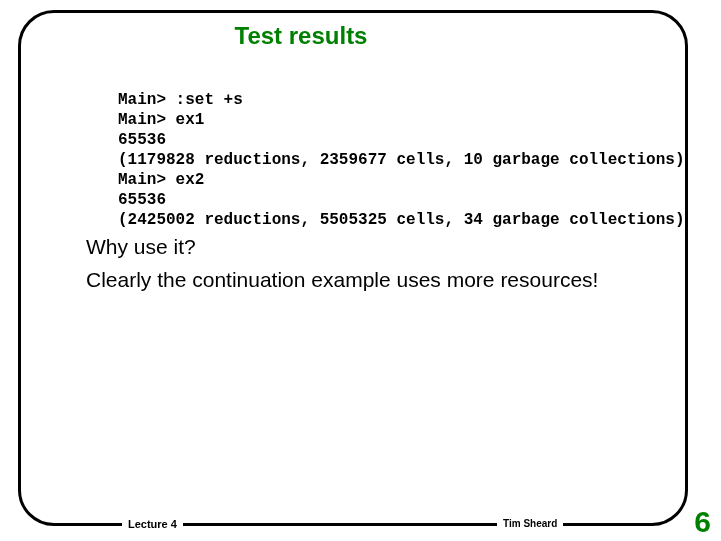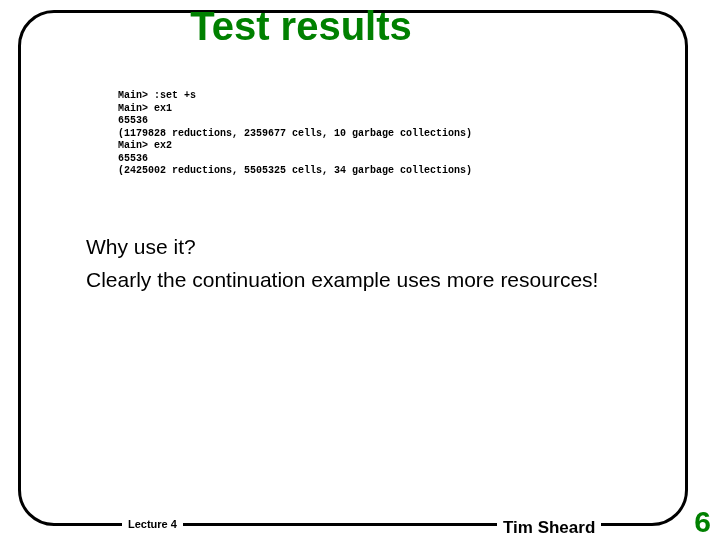--- a/index.html
+++ b/index.html
@@ -33,34 +33,34 @@
     background: #ffffff;
     padding: 0 6px;
     font-size: 11px;
     font-weight: bold;
     color: #000000;
     font-family: Verdana, Geneva, sans-serif;
   }
   .title {
     position: absolute;
     left: 0;
-    top: 4px;
+    top: 22px;
     width: 602px;
     text-align: center;
-    font-size: 40px;
+    font-size: 24px;
     font-weight: bold;
     color: #008000;
     font-family: Verdana, Geneva, sans-serif;
   }
   .code-block {
     position: absolute;
     left: 118px;
     top: 90px;
     font-family: "Courier New", Courier, monospace;
-    font-size: 10px;
+    font-size: 16px;
     font-weight: bold;
     line-height: 1.25;
     color: #000000;
     white-space: pre;
   }
   .body-text {
     position: absolute;
     left: 86px;
     top: 234px;
     width: 560px;
@@ -84,21 +84,21 @@
     font-weight: bold;
     color: #000000;
     font-family: Verdana, Geneva, sans-serif;
   }
   .footer-label-right {
     position: absolute;
     left: 497px;
     top: 518px;
     background: #ffffff;
     padding: 0 6px;
-    font-size: 17px;
+    font-size: 10px;
     font-weight: bold;
     color: #000000;
     font-family: Verdana, Geneva, sans-serif;
   }
   .page-number {
     position: absolute;
     right: 10px;
     bottom: 2px;
     font-size: 30px;
     font-weight: bold;

